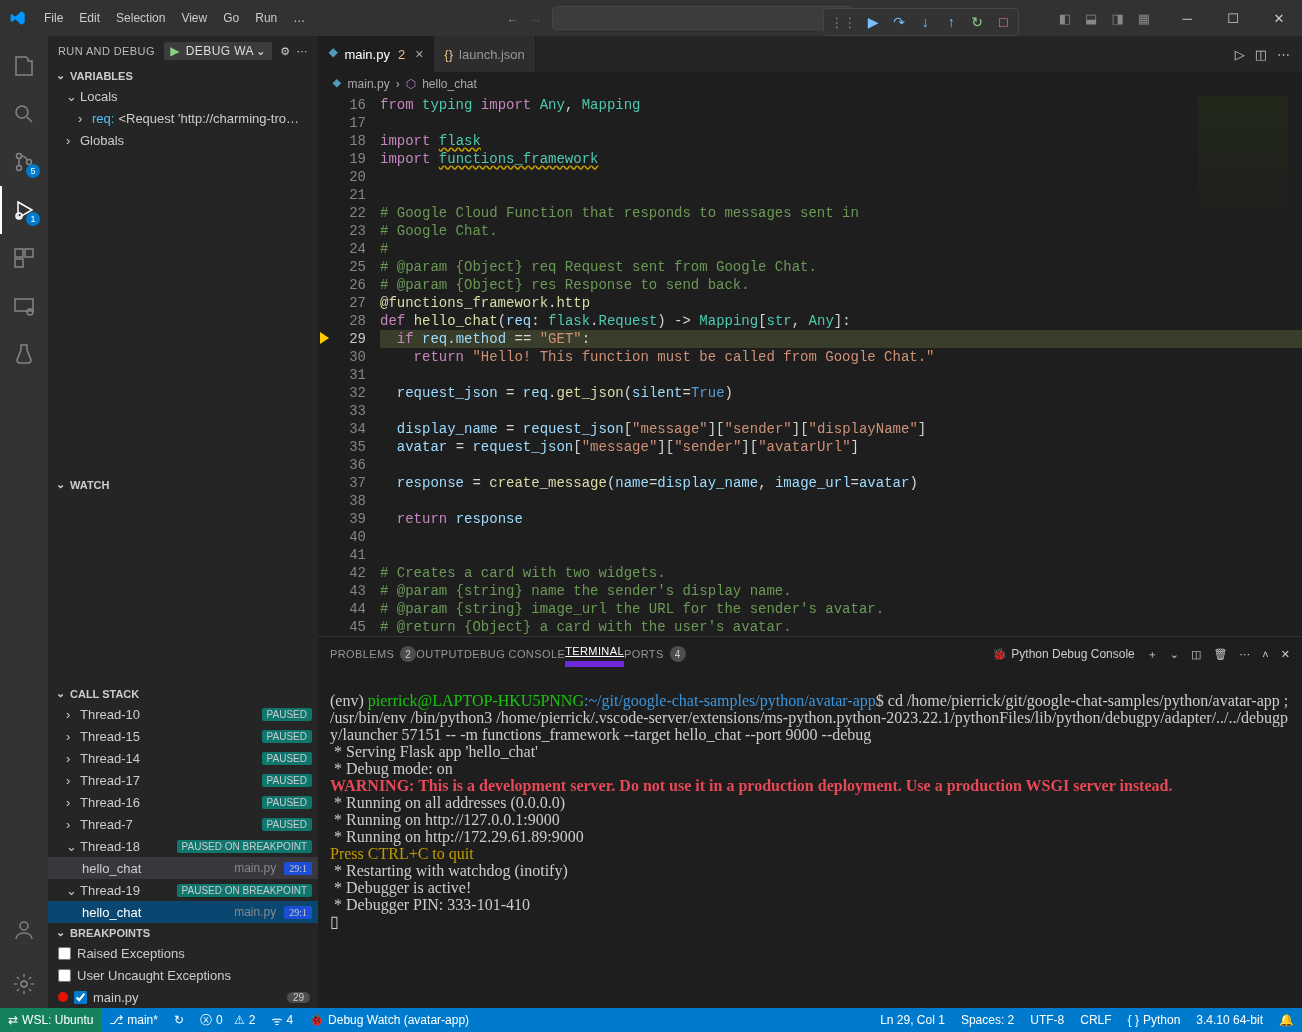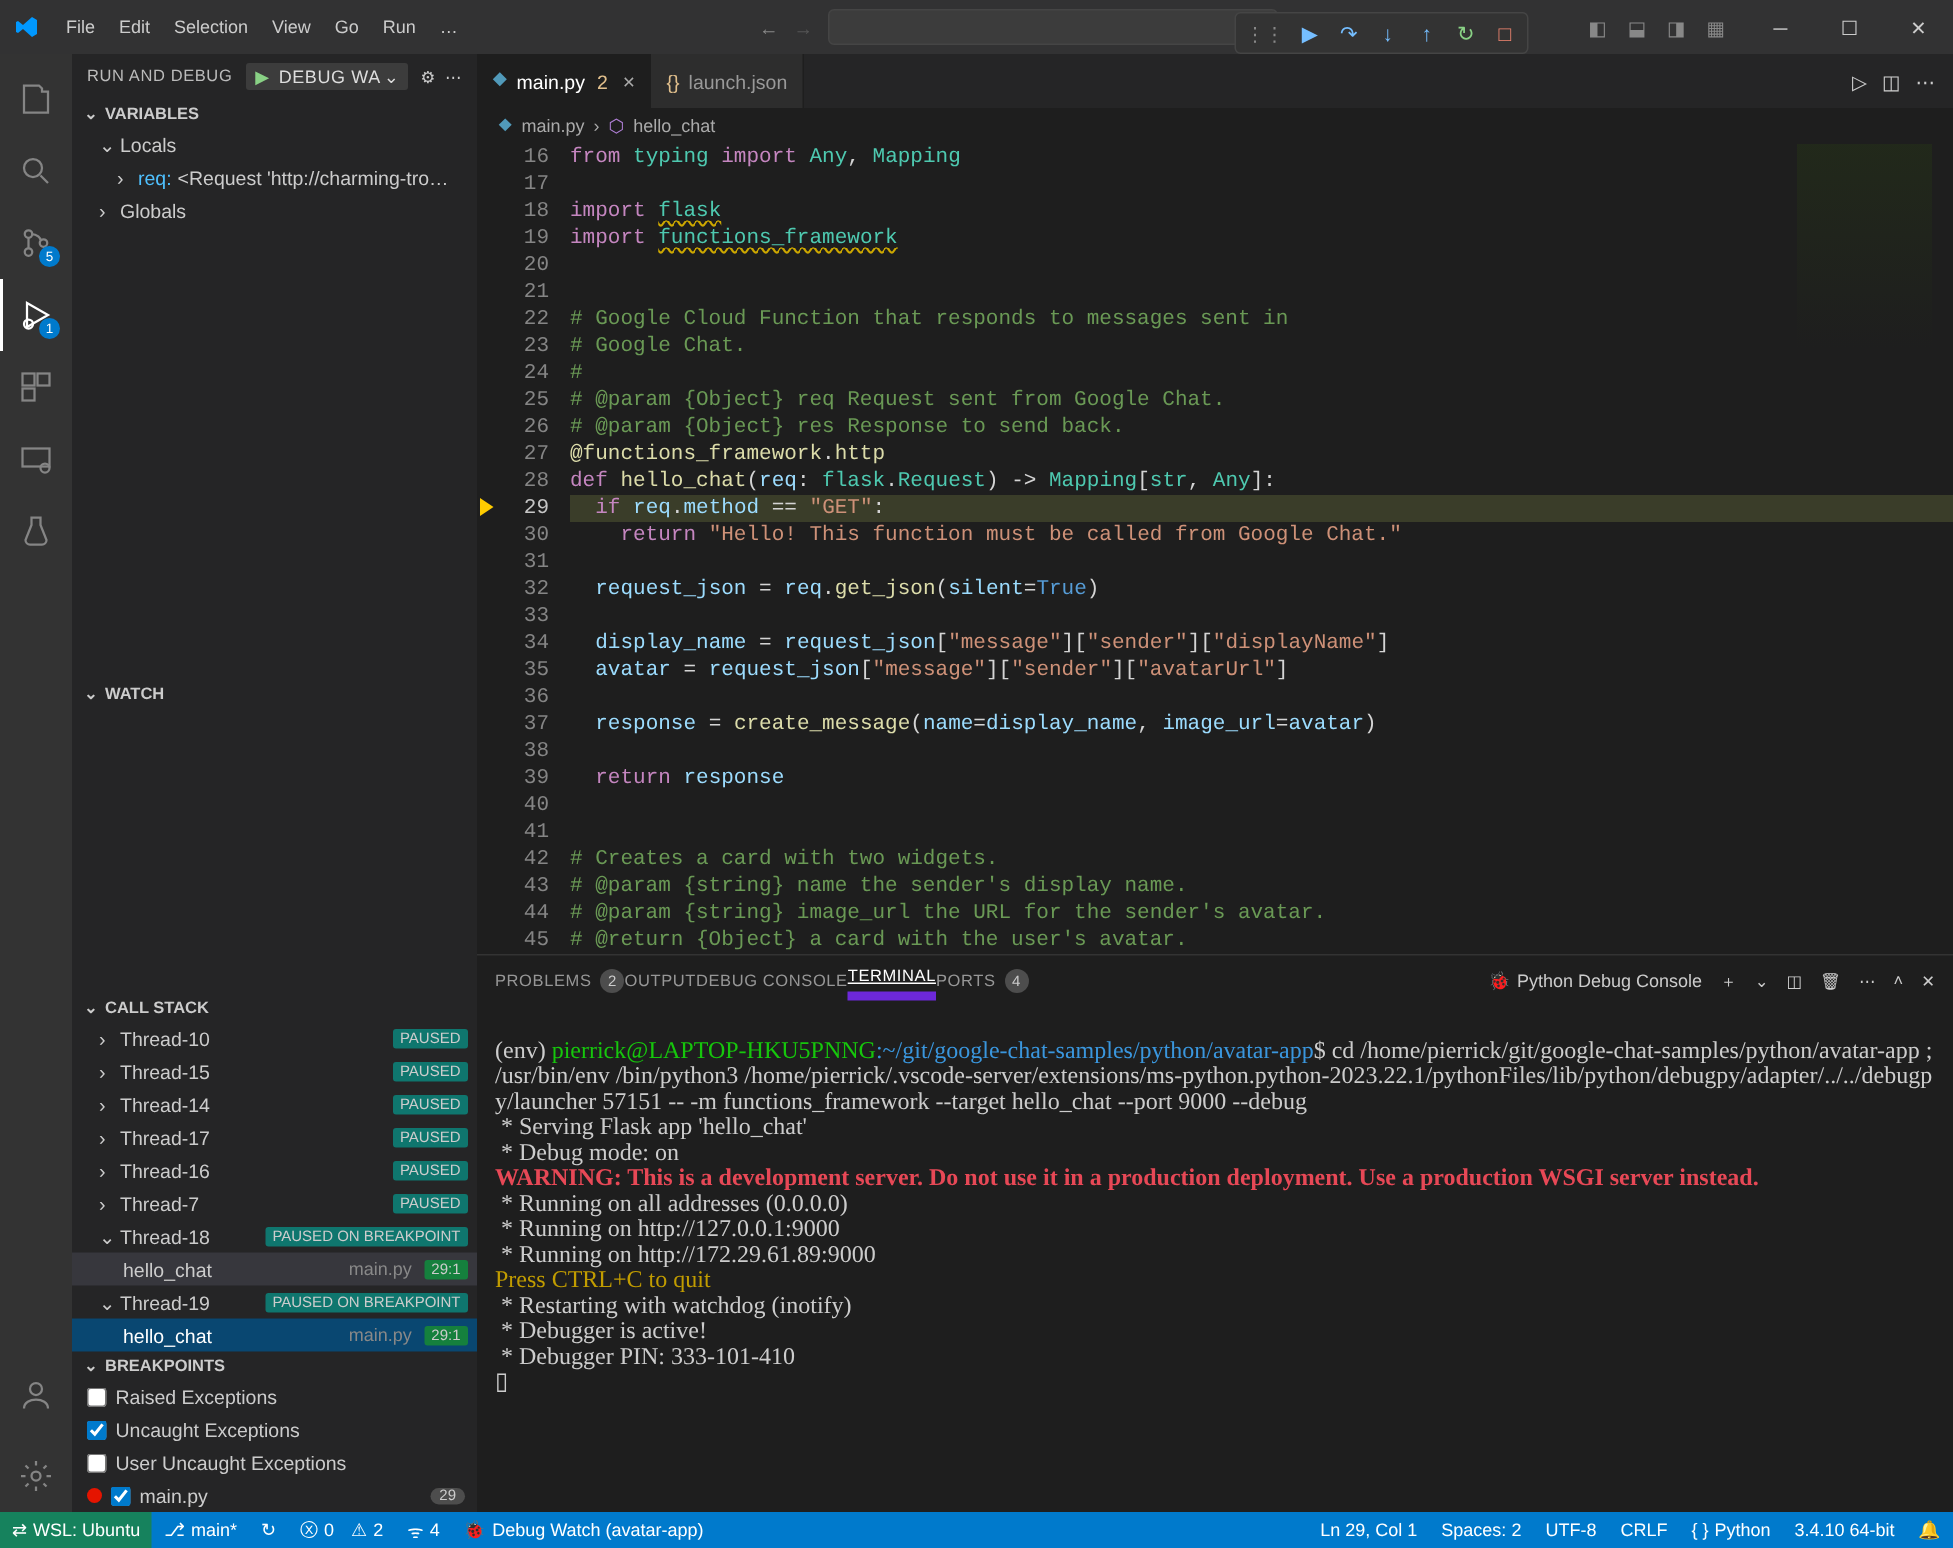--- a/index.html
+++ b/index.html
@@ -37,21 +37,21 @@
 .tree .row .chev { width: 14px; color:#ccc; }
 .tree .row .name { color: #4fc1ff; }
 .tree .row .val { color: #ccc; margin-left: 4px; overflow:hidden; text-overflow:ellipsis; }
 .tree .row.globals { padding-left: 18px; }
 .panel-scroll { flex: 1; overflow: hidden; }
 .call-stack { font-size: 13px; }
 .cs-row { display:flex; align-items:center; height:22px; padding: 0 6px 0 18px; cursor:pointer; }
 .cs-row .chev { width:14px; }
 .cs-row .label { flex:1; overflow:hidden; text-overflow:ellipsis; white-space:nowrap; }
 .cs-row .badge { background:#0f766e; color:#ccc; font-size:10px; padding:1px 5px; border-radius:2px; margin-left:4px; }
-.cs-row .badge.small { background:#15803d; }
+.cs-row .badge.small { background:#1d4ed8;font-family:Liberation Serif, serif; }
 .cs-row .file { color:#888; font-size:12px; margin-right:4px; }
 .cs-row.frame { padding-left: 34px; }
 .cs-row.selected { background:#37373d; }
 .cs-row.highlight { background:#094771; color:#fff; }
 .bp-row { display:flex; align-items:center; height:22px; padding-left:10px; gap:6px; }
 .bp-row input[type=checkbox] { accent-color:#007acc; }
 .bp-dot { width:10px; height:10px; background:#e51400; border-radius:50%; }
 .editor-area { flex: 1; display: flex; flex-direction: column; background:#1e1e1e; overflow:hidden; }
 .tabs { display:flex; height:36px; background:#252526; align-items:stretch; }
 .tab { display:flex; align-items:center; padding:0 10px; gap:6px; background:#2d2d2d; color:#999; border-right:1px solid #1e1e1e; cursor:pointer; font-size:13px; }
@@ -314,24 +314,20 @@
     <div class="section-title">
         <span class="chevron">⌄</span>
         <span>BREAKPOINTS</span>
       </div>
     <div id="breakpoints">
         <div class="bp-row">
           <input type="checkbox" style="">
           <span>Raised Exceptions</span>
         </div>
         <div class="bp-row">
-          <input type="checkbox" checked="" style="">
-          <span>Uncaught Exceptions</span>
-        </div>
-        <div class="bp-row">
           <input type="checkbox" style="">
           <span>User Uncaught Exceptions</span>
         </div>
         <div class="bp-row">
           <span class="bp-dot"></span>
           <input type="checkbox" checked="" style="">
           <span>main.py</span>
           <span class="badge small" style="margin-left:auto;margin-right:8px;background:#4d4d4d;border-radius:8px;padding:0 6px;font-size:10px">29</span>
         </div>
       </div>

